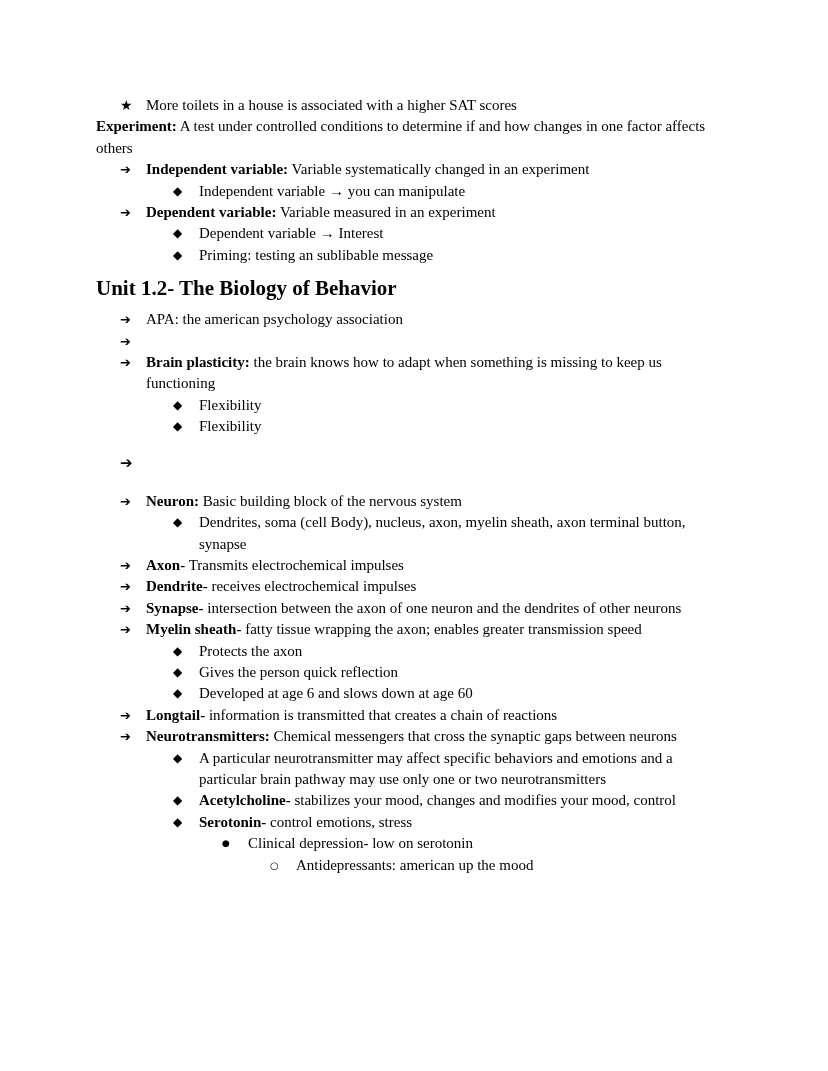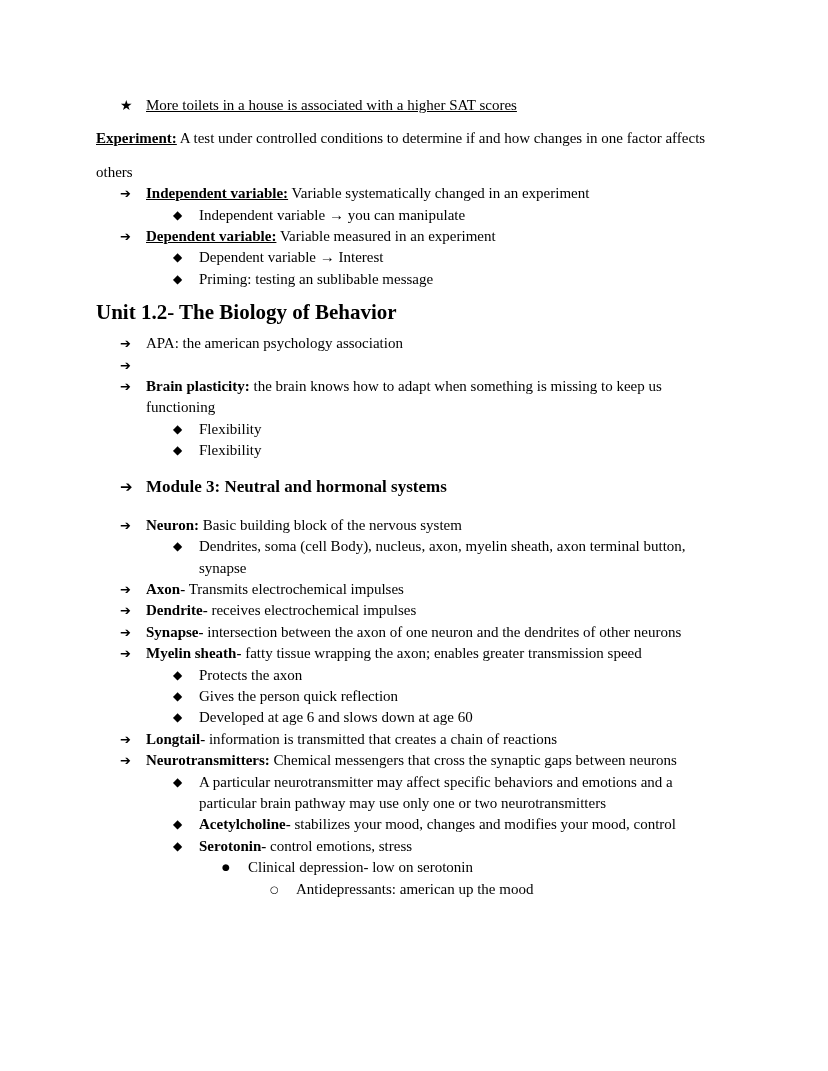--- a/index.html
+++ b/index.html
@@ -21,21 +21,21 @@
     left: 96px;
     top: 95px;
     width: 660px;
     font-size: 15px;
     line-height: 21.4px;
   }
   .line {
     display: flex;
     white-space: nowrap;
   }
-  .lvl0 { padding-left: 0; margin-top: 12px; }
+  .lvl0 { padding-left: 0; }
   .lvl1 { padding-left: 24px; }
   .lvl2 { padding-left: 77px; }
   .lvl3 { padding-left: 126px; }
   .lvl4 { padding-left: 174px; }
   .marker {
     flex: 0 0 26px;
     min-width: 26px;
   }
   .m-star    { font-family: "DejaVu Sans", sans-serif; font-size: 14px; }
   .m-arrow   { font-family: "DejaVu Sans", sans-serif; font-weight: 700; font-size: 13px; }
@@ -49,21 +49,21 @@
     margin: 8px 0 7px 0;
   }
   .h2 {
     font-size: 17px;
     line-height: 24px;
     font-weight: bold;
     margin: 13px 0 16px 0;
   }
   .h2 .m-arrow { font-size: 15px; }
   .b { font-weight: bold; }
-  .u { text-decoration: underline; }
+  .u { }
 </style>
 </head>
 <body>
 
 <div class="page">
   <div class="content">
       <div class="line lvl1">
         <span class="marker m-star">★</span>
         <span class="text"><span class="u">More toilets in a house is associated with a higher SAT scores</span></span>
       </div>
@@ -114,21 +114,20 @@
       <div class="line lvl2">
         <span class="marker m-diamond">◆</span>
         <span class="text"><span>Flexibility</span></span>
       </div>
       <div class="line lvl2">
         <span class="marker m-diamond">◆</span>
         <span class="text"><span>Flexibility</span></span>
       </div>
       <div class="line lvl1 h2">
         <span class="marker m-arrow">➔</span>
-        <span class="text"><span class="b">Module 3: Neutral and hormonal systems</span></span>
       </div>
       <div class="line lvl1">
         <span class="marker m-arrow">➔</span>
         <span class="text"><span class="b">Neuron:</span><span> Basic building block of the nervous system</span></span>
       </div>
       <div class="line lvl2">
         <span class="marker m-diamond">◆</span>
         <span class="text"><span>Dendrites, soma (cell Body), nucleus, axon, myelin sheath, axon terminal button,</span></span>
       </div>
       <div class="line lvl2">

